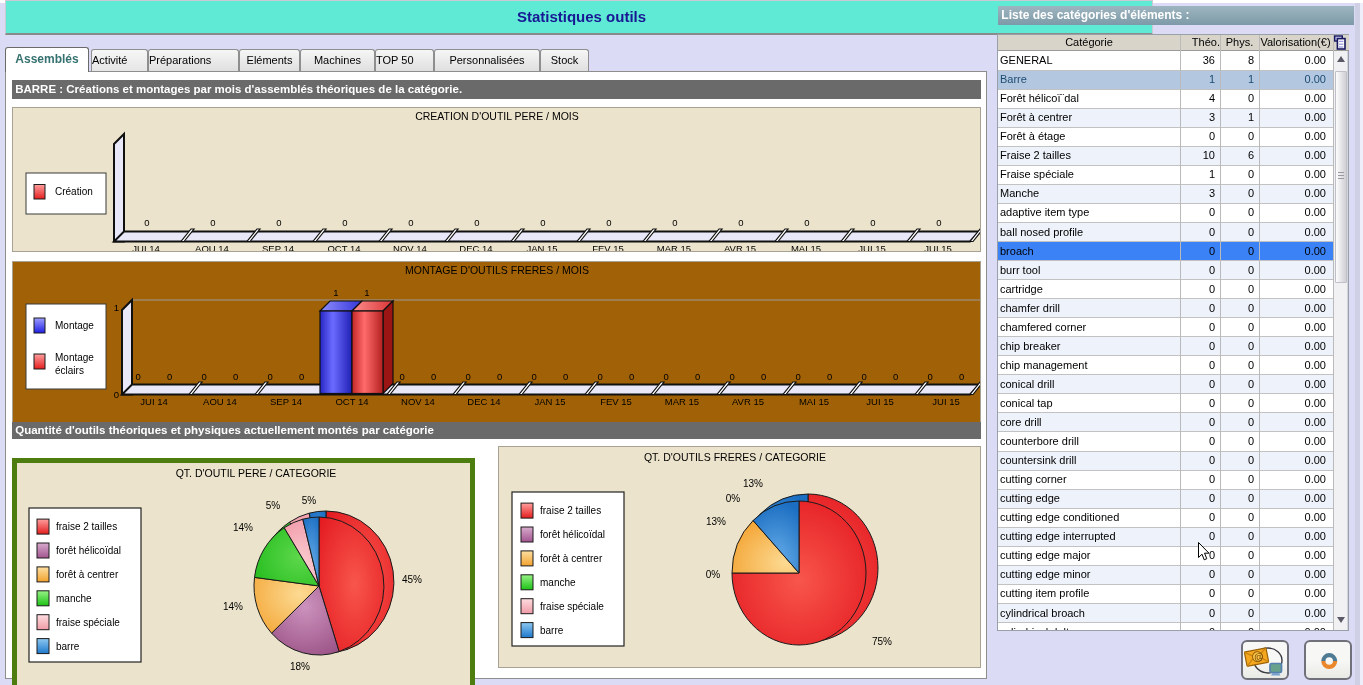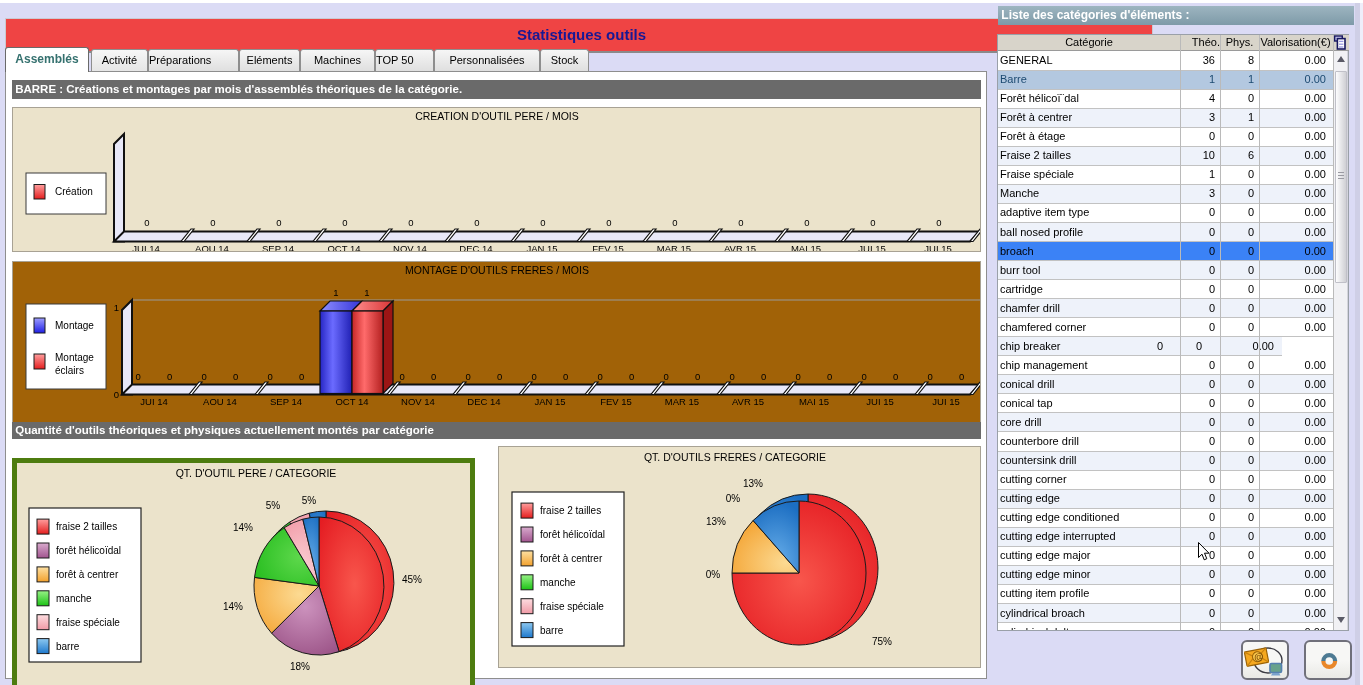--- a/index.html
+++ b/index.html
@@ -90,26 +90,26 @@
 <radialGradient id="gblue2" cx="0.5" cy="0.9" r="0.9">
         <stop offset="0" stop-color="#6cb2ec"></stop>
         <stop offset="1" stop-color="#1c6ec2"></stop>
       </radialGradient>
 </defs>
   </svg>
 <div class="abs" style="left:0;top:0;width:1363px;height:3px;background:#fff"></div>
 <div class="abs" style="left:1355px;top:3px;width:5px;height:682px;background:#cfcfe6"></div>
 <div class="abs" style="left:1360px;top:3px;width:3px;height:682px;background:#eeeefa"></div>
 
-<div class="abs" style="left:5px;top:18px;width:1148px;height:35px;background:#ef4444;border:1px solid #cacad2;border-bottom:2px solid #8a8a8a;box-sizing:border-box">
+<div class="abs" style="left:5px;top:0;width:1148px;height:35px;background:#5eead4;border:1px solid #cacad2;border-bottom:2px solid #8a8a8a;box-sizing:border-box">
  <div style="text-align:center;text-indent:5px;font-size:15px;font-weight:bold;color:#181894;line-height:31px">Statistiques outils</div>
 </div>
 
 <div style="position:absolute;left:5px;top:47px;width:84px;height:25px;background:#fff;border:1px solid #6a6a6a;border-bottom:none;border-radius:3px 3px 0 0;box-sizing:border-box;text-align:center;line-height:23px;font-size:12px;font-weight:bold;color:#35716f;z-index:3">Assemblés</div>
-<div style="position:absolute;left:91px;top:49px;width:57px;height:32px;background:linear-gradient(180deg,#f6f6f6,#dedede);border:1px solid #8e8e8e;border-bottom:none;border-radius:3px 3px 0 0;box-sizing:border-box;text-align:center;line-height:21px;font-size:11px;color:#000;z-index:1">Activité</div>
+<div style="position:absolute;left:91px;top:49px;width:57px;height:32px;background:linear-gradient(180deg,#f6f6f6,#dedede);border:1px solid #8e8e8e;border-bottom:none;border-radius:3px 3px 0 0;box-sizing:border-box;text-align:left;line-height:21px;font-size:11px;color:#000;z-index:1">Activité</div>
 <div style="position:absolute;left:148px;top:49px;width:91px;height:23px;background:linear-gradient(180deg,#f6f6f6,#dedede);border:1px solid #8e8e8e;border-bottom:none;border-radius:3px 3px 0 0;box-sizing:border-box;text-align:left;line-height:21px;font-size:11px;color:#000;z-index:1">Préparations</div>
 <div style="position:absolute;left:239px;top:49px;width:61px;height:23px;background:linear-gradient(180deg,#f6f6f6,#dedede);border:1px solid #8e8e8e;border-bottom:none;border-radius:3px 3px 0 0;box-sizing:border-box;text-align:center;line-height:21px;font-size:11px;color:#000;z-index:1">Eléments</div>
 <div style="position:absolute;left:300px;top:49px;width:75px;height:23px;background:linear-gradient(180deg,#f6f6f6,#dedede);border:1px solid #8e8e8e;border-bottom:none;border-radius:3px 3px 0 0;box-sizing:border-box;text-align:center;line-height:21px;font-size:11px;color:#000;z-index:1">Machines</div>
 <div style="position:absolute;left:375px;top:49px;width:59px;height:23px;background:linear-gradient(180deg,#f6f6f6,#dedede);border:1px solid #8e8e8e;border-bottom:none;border-radius:3px 3px 0 0;box-sizing:border-box;text-align:left;line-height:21px;font-size:11px;color:#000;z-index:1">TOP 50</div>
 <div style="position:absolute;left:434px;top:49px;width:106px;height:23px;background:linear-gradient(180deg,#f6f6f6,#dedede);border:1px solid #8e8e8e;border-bottom:none;border-radius:3px 3px 0 0;box-sizing:border-box;text-align:center;line-height:21px;font-size:11px;color:#000;z-index:1">Personnalisées</div>
 <div style="position:absolute;left:540px;top:49px;width:49px;height:23px;background:linear-gradient(180deg,#f6f6f6,#dedede);border:1px solid #8e8e8e;border-bottom:none;border-radius:3px 3px 0 0;box-sizing:border-box;text-align:center;line-height:21px;font-size:11px;color:#000;z-index:1">Stock</div>
 
 <div class="abs" style="left:5px;top:71px;width:982px;height:608px;background:#fff;border:1px solid #8e8e8e;box-sizing:border-box;z-index:2"></div>
 
 <div class="abs" style="left:12px;top:80px;width:969px;height:19px;background:#6a6a6a;color:#fff;font-weight:bold;font-size:11.5px;line-height:18px;z-index:4">&nbsp;BARRE : Créations et montages par mois d'assemblés théoriques de la catégorie.</div>
@@ -413,21 +413,21 @@
       <span style="position:absolute;right:119px;top:2.5px">0</span>
       <span style="position:absolute;right:80px;top:2.5px">0</span>
       <span style="position:absolute;right:8px;top:2.5px">0.00</span>
     </div>
 <div style="position:absolute;left:998px;top:318.2px;width:336px;height:19.1px;background:#fff;color:#000;overflow:hidden;border-bottom:1px solid #c2c2c2;box-sizing:border-box">
       <span style="position:absolute;left:2px;top:2.5px">chamfered corner</span>
       <span style="position:absolute;right:119px;top:2.5px">0</span>
       <span style="position:absolute;right:80px;top:2.5px">0</span>
       <span style="position:absolute;right:8px;top:2.5px">0.00</span>
     </div>
-<div style="position:absolute;left:998px;top:337.2px;width:284px;height:19.1px;background:#eef2fa;color:#000;overflow:hidden;border-bottom:1px solid #c2c2c2;box-sizing:border-box">
+<div style="position:absolute;left:998px;top:337.2px;width:336px;height:19.1px;background:#eef2fa;color:#000;overflow:hidden;border-bottom:1px solid #c2c2c2;box-sizing:border-box">
       <span style="position:absolute;left:2px;top:2.5px">chip breaker</span>
       <span style="position:absolute;right:119px;top:2.5px">0</span>
       <span style="position:absolute;right:80px;top:2.5px">0</span>
       <span style="position:absolute;right:8px;top:2.5px">0.00</span>
     </div>
 <div style="position:absolute;left:998px;top:356.3px;width:336px;height:19.1px;background:#fff;color:#000;overflow:hidden;border-bottom:1px solid #c2c2c2;box-sizing:border-box">
       <span style="position:absolute;left:2px;top:2.5px">chip management</span>
       <span style="position:absolute;right:119px;top:2.5px">0</span>
       <span style="position:absolute;right:80px;top:2.5px">0</span>
       <span style="position:absolute;right:8px;top:2.5px">0.00</span>

